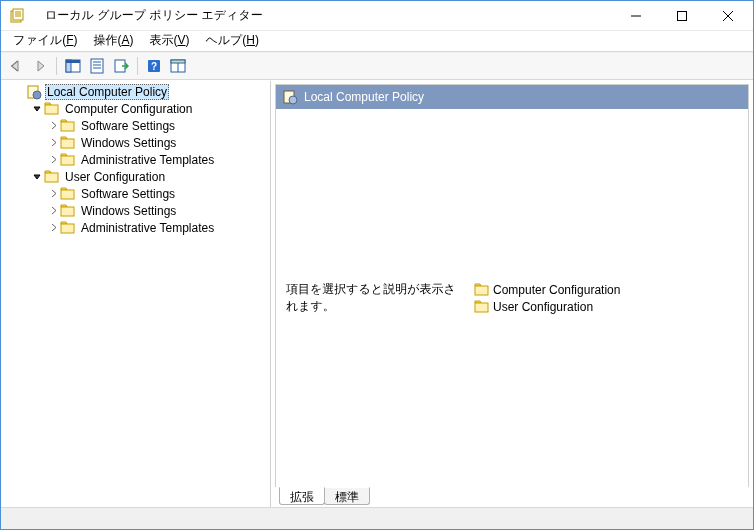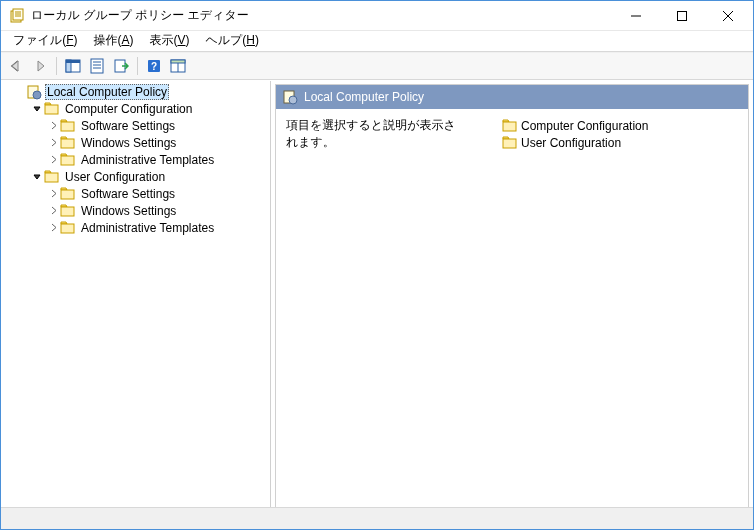--- a/index.html
+++ b/index.html
@@ -1,19 +1,19 @@
 <!DOCTYPE html>
 <html><head>
 <meta charset="utf-8">
 <style>
 * { box-sizing: border-box; margin: 0; padding: 0; }
 body { font-family: "Meiryo UI", "Yu Gothic UI", sans-serif; font-size: 12px; background: #fff; width: 754px; height: 530px; overflow: hidden; border: 1px solid #4a90d9; display: flex; flex-direction: column; }
 
 
-.titlebar { height: 30px; background: #fff; display: flex; align-items: center; padding: 0 2px 0 8px; border-bottom: 1px solid #e8e8e8; }
+.titlebar { height: 30px; background: #fff; display: flex; align-items: center; padding: 0 2px 0 8px; border-bottom: 1px solid #e8e8e8; gap: 14px; }
 .titlebar-icon { width: 16px; height: 16px; margin-right: 6px; }
 .titlebar-text { flex: 1; color: #000; }
 .win-controls { display: flex; }
 .win-btn { width: 46px; height: 29px; display: flex; align-items: center; justify-content: center; cursor: default; }
 .win-btn svg { stroke: #000; fill: none; }
 
 
 .menubar { height: 21px; background: #fff; display: flex; align-items: flex-end; padding: 0 4px; border-bottom: 1px solid #d8d8d8; }
 .menu-item { padding: 2px 8px; cursor: default; }
 .menu-item u { text-decoration: underline; }
@@ -35,21 +35,21 @@
 .tree-label { padding: 0 2px; }
 .expander { width: 14px; display: inline-flex; align-items: center; justify-content: center; color: #404040; cursor: pointer; }
 .expander svg { stroke: #646464; fill: none; }
 .expander.open svg { stroke: #000; fill: #404040; }
 .folder-icon, .policy-icon { width: 16px; height: 16px; margin-right: 3px; display: inline-flex; align-items: center; justify-content: center; }
 
 
 .detail-container { flex: 1; margin: 3px 4px 0 4px; border: 1px solid #d0d0d0; border-bottom: none; overflow: hidden; display: flex; flex-direction: column; }
 .detail-header { background: #7e98c0; color: #fff; padding: 4px 6px; display: flex; align-items: center; }
 .detail-header-icon { width: 16px; height: 16px; margin-right: 6px; }
-.detail-body { flex: 1; display: flex; padding: 8px 10px; gap: 36px; overflow: auto; background: #fff; }
+.detail-body { flex: 1; display: flex; padding: 8px 10px; gap: 8px; overflow: auto; background: #fff; align-items: center; }
 .detail-desc { width: 180px; color: #000; }
 .detail-list { flex: 1; }
 .detail-list-header { color: #000; padding-bottom: 6px; }
 .detail-list-item { display: flex; align-items: center; height: 17px; cursor: default; }
 
 
 .bottom-tabs { height: 20px; background: #fff; padding-left: 4px; display: flex; align-items: flex-start; }
 .btab { height: 18px; padding: 1px 10px 0 10px; border: 1px solid #b0b0b0; border-top: 1px solid #fff; background: #fff; position: relative; font-size: 12px; cursor: default; border-radius: 0 0 3px 3px; }
 .btab.inactive { background: #f4f4f4; margin-top: 0; }
 .btab + .btab { margin-left: -1px; }
@@ -307,16 +307,21 @@
                 <svg class="folder-svg" width="16" height="16" viewBox="0 0 16 16">
                   <path class="tab" d="M1 4 L1 2 L6 2 L7 4 Z"></path>
                   <rect class="body" x="1" y="4" width="13" height="9"></rect>
                 </svg>
               </span>
             <span>User Configuration</span>
           </div>
         </div>
       </div>
     </div>
+    <div class="bottom-tabs">
+      <span style="width:4px"></span>
+      <div class="btab">拡張</div>
+      <div class="btab inactive">標準</div>
+    </div>
   </div>
 </div>
 
 <div class="statusbar"></div>
 
 </body></html>

